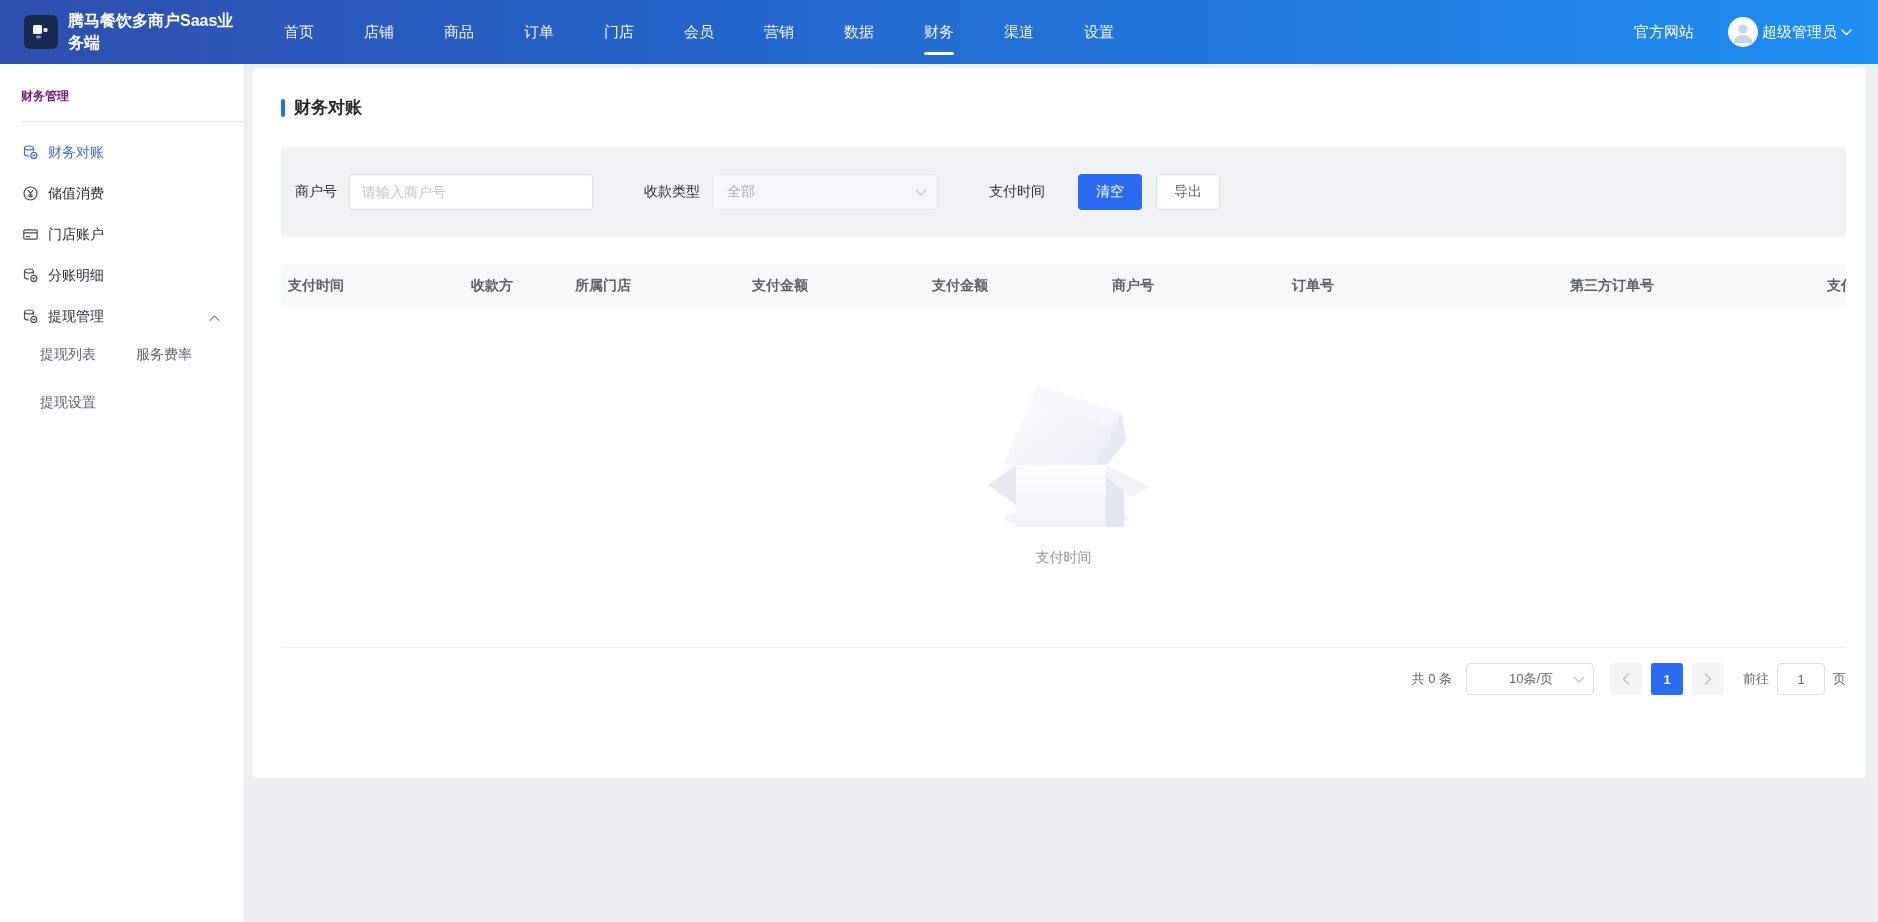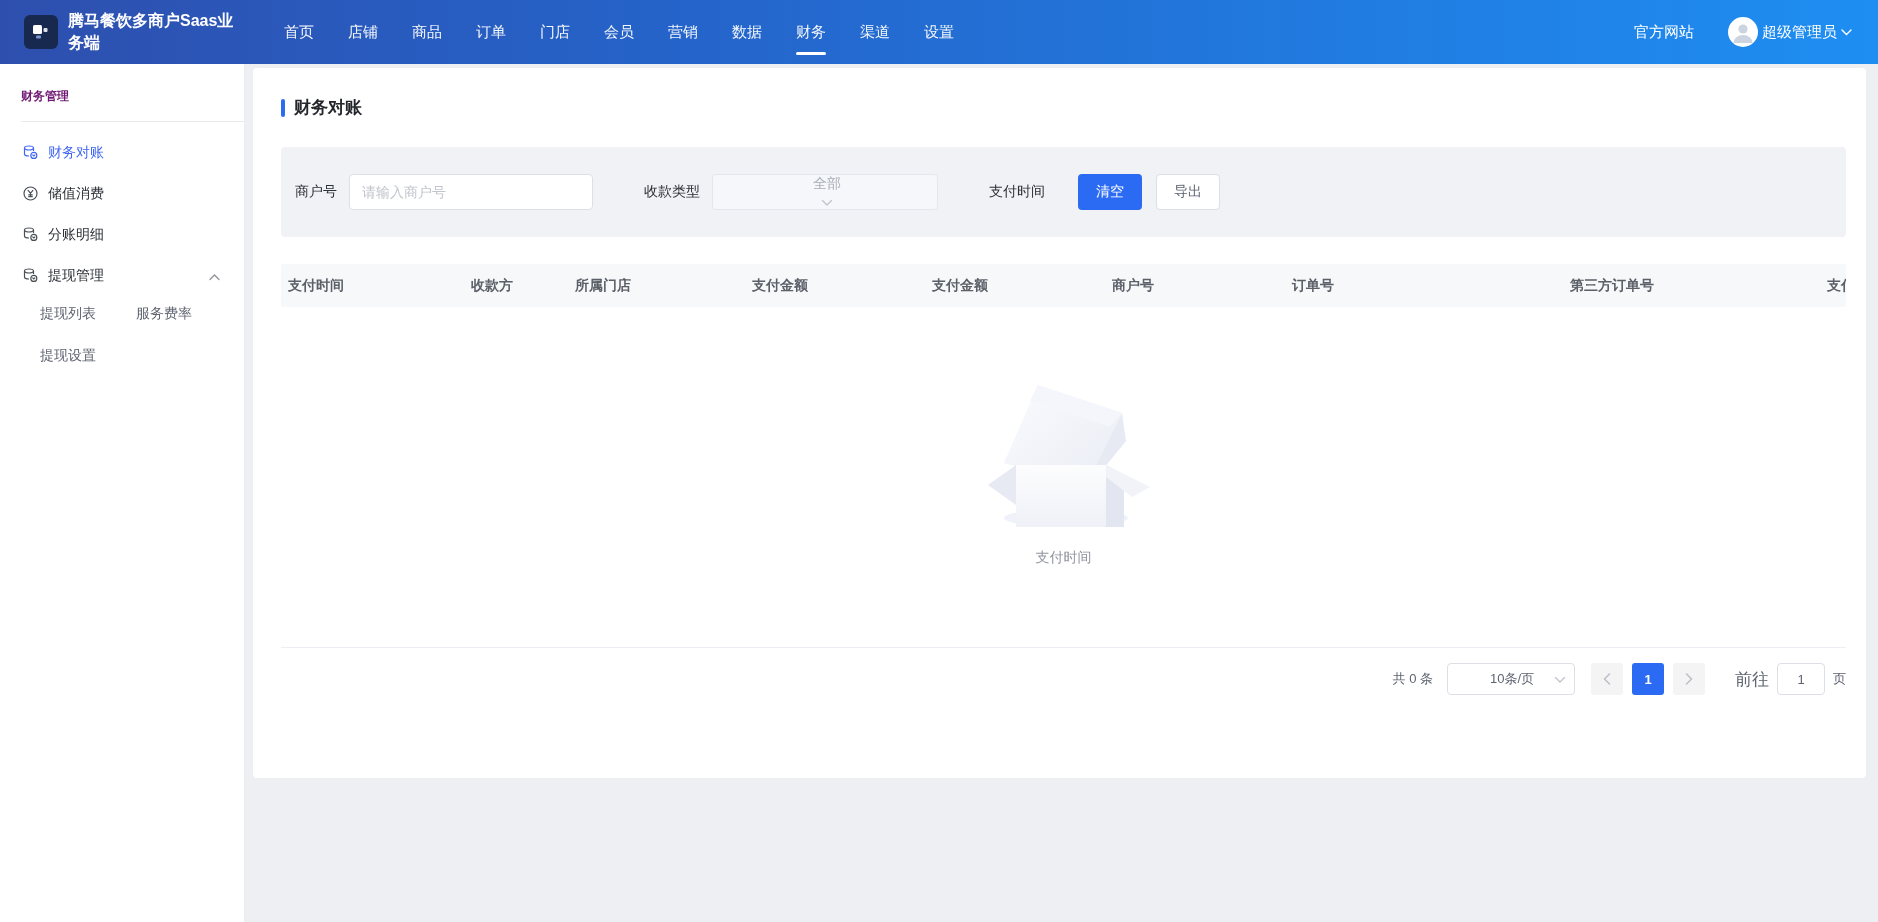--- a/index.html
+++ b/index.html
@@ -7,21 +7,21 @@
 
   
   .header { position:absolute; left:0; top:0; width:1878px; height:64px;
     background:linear-gradient(90deg,#2e4fae 0%,#2563c9 35%,#1e8ef2 100%);
     display:flex; align-items:center; color:#fff; z-index:5; }
   .brand { display:flex; align-items:center; width:262px; padding-left:24px; flex:none; }
   .logo-box { width:34px; height:34px; border-radius:6px; background:#18294f; flex:none;
     display:flex; align-items:center; justify-content:center; position:relative; }
   .logo-box svg { display:block; }
   .brand-title { margin-left:10px; font-size:16px; font-weight:bold; line-height:1.35; width:176px; }
-  .nav { display:flex; align-items:center; gap:34px; margin-left:22px; }
+  .nav { display:flex; align-items:center; gap:50px; margin-left:22px; }
   .nav-item { position:relative; font-size:15px; color:rgba(255,255,255,.95); height:64px;
     display:flex; align-items:center; cursor:pointer; white-space:nowrap; }
   .nav-item.active .underline { position:absolute; left:50%; transform:translateX(-50%);
     bottom:9px; width:30px; height:3px; background:#fff; border-radius:2px; }
   .header-right { margin-left:auto; display:flex; align-items:center; padding-right:26px; gap:34px; }
   .site-link { font-size:15px; cursor:pointer; }
   .user-chip { display:flex; align-items:center; gap:4px; cursor:pointer; }
   .avatar { width:30px; height:30px; border-radius:50%; background:#fff;
     display:flex; align-items:center; justify-content:center; overflow:hidden; }
   .user-name { font-size:15px; }
@@ -31,21 +31,21 @@
   .sidebar { position:absolute; left:0; top:64px; width:245px; height:858px; background:#fff;
     border-right:1px solid #ececec; }
   .sb-title { font-size:12px; font-weight:bold; color:#701a75; padding:24px 0 16px 21px; }
   .sb-divider { height:1px; background:#e9e9e9; margin:0 0 10px 21px; }
   .sb-item { display:flex; align-items:center; height:41px; padding:0 24px 0 22px;
     font-size:14px; color:#2b2f36; cursor:pointer; }
   .sb-item .sb-ic { width:17px; height:17px; margin-right:9px; flex:none; color:#4a4f57; display:flex; align-items:center; }
   .sb-item.active { color:#3f66f5; }
   .sb-item.active .sb-ic { color:#3f66f5; }
   .sb-item .spacer { flex:1; }
-  .sb-sub { display:grid; grid-template-columns:96px 1fr; padding-left:40px; row-gap:6px; }
+  .sb-sub { display:grid; grid-template-columns:96px 1fr; padding-left:40px; row-gap:12px; }
   .sb-sub-item { height:36px; display:flex; align-items:center; font-size:14px; color:#5f6470; cursor:pointer; }
 
   
   .main { position:absolute; left:245px; top:64px; width:1633px; height:858px; padding:4px 12px 0 8px; }
   .card { background:#fff; border-radius:4px; width:1613px; height:710px; padding:0 20px 0 28px; overflow:hidden; }
 
   .page-title-row { display:flex; align-items:center; margin-top:28px; }
   .title-bar { width:4px; height:18px; background:#2b6bf3; border-radius:2px; margin-right:9px; }
   .page-title { font-size:17px; font-weight:bold; color:#24262b; }
 
@@ -54,21 +54,21 @@
   .info-ic { width:16px; height:16px; flex:none; margin-right:9px; }
   .notice-text { font-size:13.5px; color:#3d7eff; }
 
   .filters { margin-top:28px; height:90px; background:#f0f2f5; border-radius:4px;
     display:flex; align-items:center; padding:0 14px; }
   .f-label { font-size:14px; color:#2b2f36; white-space:nowrap; }
   .inp { height:36px; background:#fff; border:1px solid #dcdfe6; border-radius:4px; }
   .merchant-input { width:244px; margin-left:12px; padding:0 12px; font-size:14px; color:#303133; outline:none; font-family:inherit; }
   .merchant-input::placeholder { color:#c0c4cc; }
   .select { width:226px; margin-left:12px; background:#f5f7fa; border:1px solid #e3e7ed; border-radius:4px;
-    height:36px; display:flex; align-items:center; padding:0 10px 0 14px; cursor:pointer;flex-direction:column; }
+    height:36px; display:flex; align-items:center; padding:0 10px 0 14px; cursor:pointer; }
   .select .sel-text { flex:1; font-size:14px; color:#a9adb5; }
   .lbl-gap { margin-left:51px; }
   .range { width:398px; margin-left:12px; display:flex; align-items:center; padding:0 12px; cursor:pointer; }
   .range .ph { font-size:14px; color:#c0c4cc; flex:1; text-align:center; }
   .range .sep { font-size:14px; color:#5f6470; padding:0 6px; }
   .clock-ic { width:15px; height:15px; flex:none; }
   .btn { height:36px; border-radius:4px; font-size:14px; padding:0 17px; cursor:pointer;
     display:inline-flex; align-items:center; border:1px solid transparent; font-family:inherit; }
   .btn-primary { background:#2b6bf3; color:#fff; margin-left:33px; }
   .btn-plain { background:#fff; color:#5f6470; border-color:#dcdfe6; margin-left:14px; }
@@ -85,21 +85,21 @@
   .pg-total { font-size:13px; color:#5f6470; margin-right:14px; }
   .pg-size { width:128px; height:32px; border:1px solid #dcdfe6; border-radius:4px; background:#fff;
     display:flex; align-items:center; padding:0 8px 0 22px; cursor:pointer; margin-right:16px; }
   .pg-size .sel-text { flex:1; font-size:13px; color:#5f6470; text-align:center; }
   .pg-btn { width:32px; height:32px; border-radius:3px; background:#f4f4f5; display:flex;
     align-items:center; justify-content:center; cursor:pointer; color:#bcc0c7; }
   .pg-prev { margin-right:9px; }
   .pg-next { margin-left:9px; }
   .pg-page { width:32px; height:32px; border-radius:3px; background:#2b6bf3; color:#fff;
     display:flex; align-items:center; justify-content:center; font-size:13px; font-weight:bold; cursor:pointer; }
-  .pg-goto-label { margin-left:30px; font-size:17px; color:#5f6470; }
+  .pg-goto-label { margin-left:19px; font-size:13px; color:#5f6470; }
   .pg-goto-input { width:48px; height:32px; margin-left:8px; border:1px solid #dcdfe6; border-radius:4px;
     text-align:center; font-size:13px; color:#5f6470; outline:none; background:#fff; font-family:inherit; }
   .pg-unit { margin-left:8px; font-size:13px; color:#5f6470; }
 </style>
 </head>
 <body>
 
 <div class="header">
   <div class="brand">
     <div class="logo-box">
@@ -186,20 +186,29 @@
   <div class="sb-item">
     <span class="sb-ic">
       <svg width="17" height="17" viewBox="0 0 17 17" fill="none" stroke="currentColor" stroke-width="1.2">
         <circle cx="8.5" cy="8.5" r="6.5"></circle>
           <path d="M5.8 5.2 l2.7 3 2.7-3 M8.5 8.2 v4 M6.3 9.8 h4.4 M6.3 11.6 h4.4"></path>
       </svg>
     </span>
     <span>储值消费</span>
   </div>
 
+  <div class="sb-item">
+    <span class="sb-ic">
+      <svg width="17" height="17" viewBox="0 0 17 17" fill="none" stroke="currentColor" stroke-width="1.2">
+        <rect x="1.8" y="3.8" width="13.4" height="9.4" rx="1.4"></rect>
+          <path d="M1.8 6.8 h13.4 M4.2 10.6 h4"></path>
+      </svg>
+    </span>
+    <span>门店账户</span>
+  </div>
 
   <div class="sb-item">
     <span class="sb-ic">
       <svg width="17" height="17" viewBox="0 0 17 17" fill="none" stroke="currentColor" stroke-width="1.2">
         <ellipse cx="7" cy="4" rx="4.5" ry="2"></ellipse>
           <path d="M2.5 4 v6 c0 1.1 2 2 4.5 2"></path>
           <path d="M11.5 4 v3"></path>
         <circle cx="11.8" cy="11.4" r="3"></circle>
           <path d="M10.4 10.6 l1.4 1.3 1.4-1.3"></path>
       </svg>

